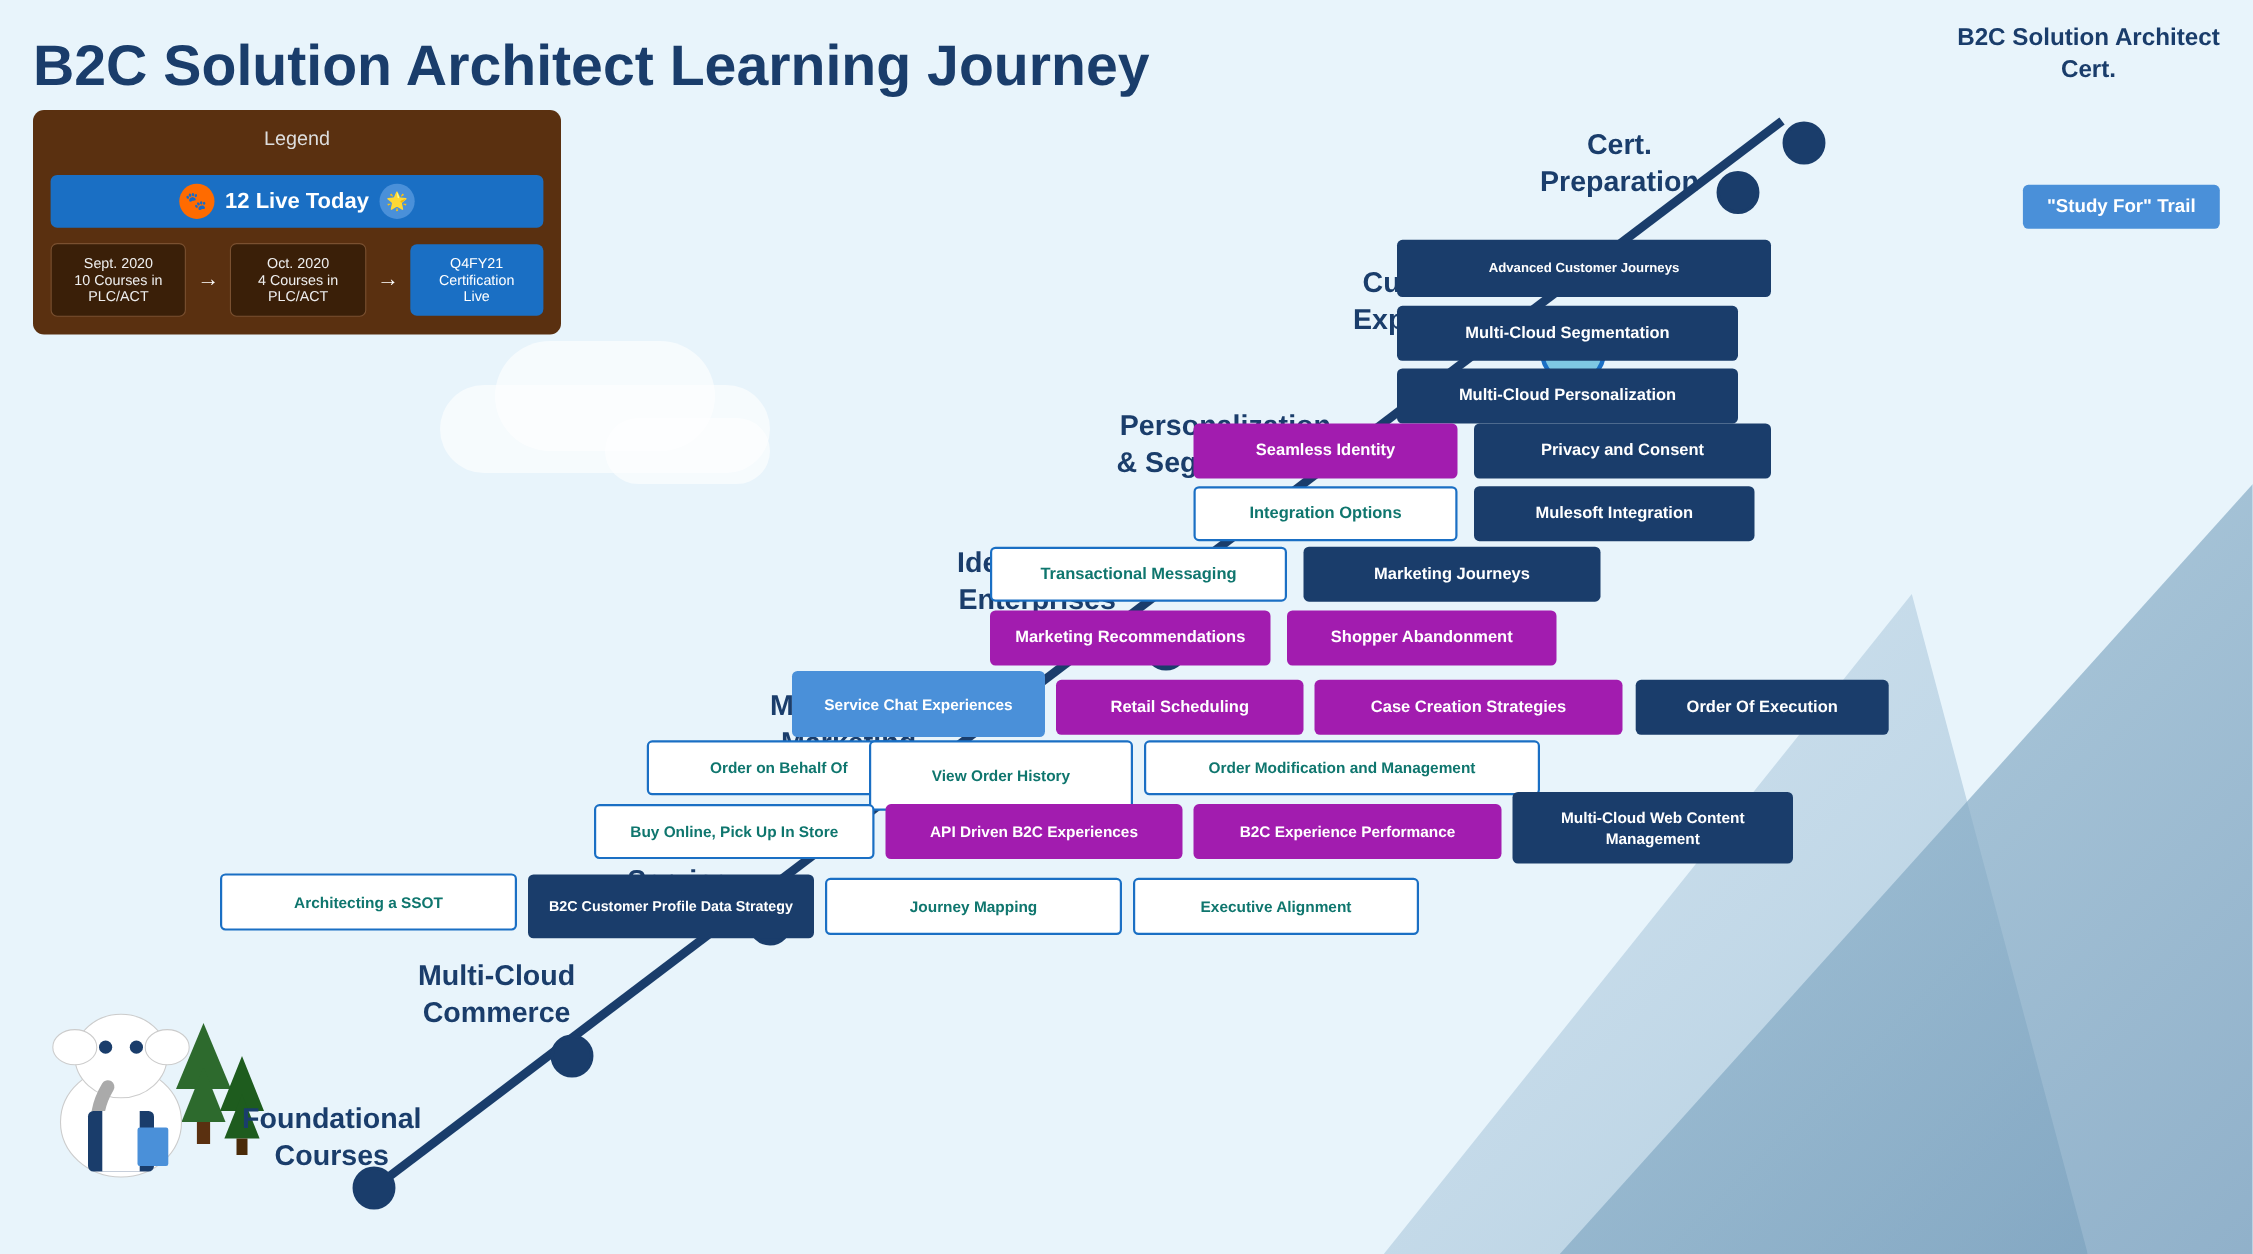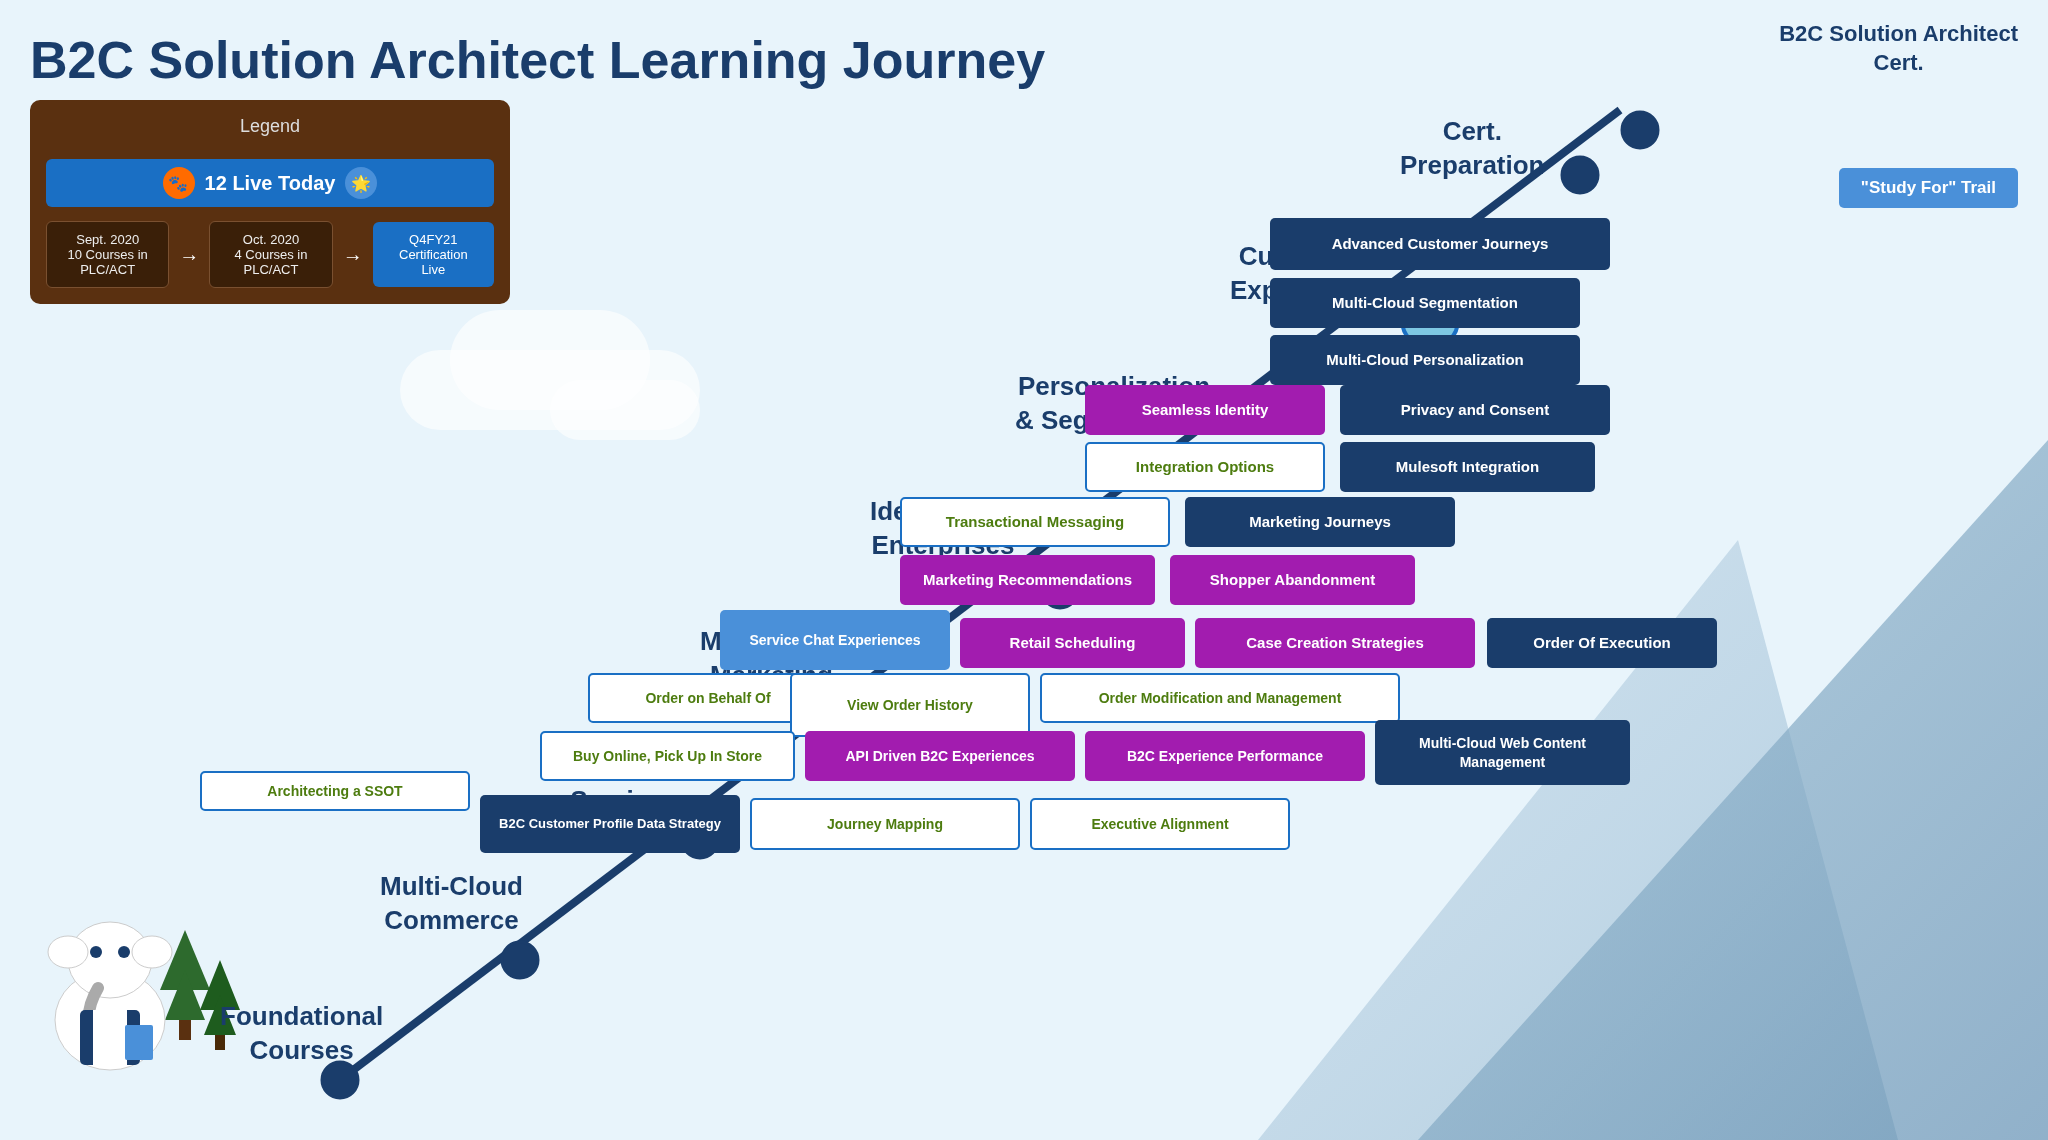--- a/index.html
+++ b/index.html
@@ -143,21 +143,21 @@
       font-weight: 600;
       text-align: center;
       line-height: 1.3;
       display: flex;
       align-items: center;
       justify-content: center;
     }
     .box-blue-outline {
       background: white;
       border: 2.5px solid #1a6fc4;
-      color: #4d7c0f;
+      color: #0f766e;
     }
     .box-dark-purple {
       background: #a21caf;
       color: white;
     }
     .box-dark-blue {
       background: #1a3d6b;
       color: white;
     }
     .box-light-blue {
@@ -242,21 +242,21 @@
 <div class="stage-label" style="left:700px;top:625px;">Multi-Cloud<br>Marketing</div>
 <div class="stage-label" style="left:870px;top:495px;">Identity and<br>Enterprises</div>
 <div class="stage-label" style="left:1015px;top:370px;">Personalization<br>&amp; Segmentation</div>
 <div class="stage-label" style="left:1230px;top:240px;">Customer<br>Experience</div>
 <div class="stage-label" style="left:1400px;top:115px;">Cert.<br>Preparation</div>
 
 <div style="position:absolute;top:20px;right:30px;text-align:center;font-size:22px;font-weight:700;color:#1a3d6b;line-height:1.3;">B2C Solution Architect<br>Cert.</div>
 
 <div style="position:absolute;top:168px;right:30px;background:#4a90d9;color:white;border-radius:5px;padding:10px 22px;font-size:17px;font-weight:700;">"Study For" Trail</div>
 
-<div class="course-box box-dark-blue" style="left:1270px;top:218px;width:340px;height:52px;font-size:15px;">Advanced Customer Journeys</div>
+<div class="course-box box-dark-blue" style="left:1270px;top:218px;width:340px;height:52px;font-size:12px;">Advanced Customer Journeys</div>
 <div class="course-box box-dark-blue" style="left:1270px;top:278px;width:310px;height:50px;font-size:15px;">Multi-Cloud Segmentation</div>
 <div class="course-box box-dark-blue" style="left:1270px;top:335px;width:310px;height:50px;font-size:15px;">Multi-Cloud Personalization</div>
 
 <div class="course-box box-dark-purple" style="left:1085px;top:385px;width:240px;height:50px;font-size:15px;">Seamless Identity</div>
 <div class="course-box box-dark-blue" style="left:1340px;top:385px;width:270px;height:50px;font-size:15px;">Privacy and Consent</div>
 
 <div class="course-box box-blue-outline" style="left:1085px;top:442px;width:240px;height:50px;font-size:15px;">Integration Options</div>
 <div class="course-box box-dark-blue" style="left:1340px;top:442px;width:255px;height:50px;font-size:15px;">Mulesoft Integration</div>
 
 <div class="course-box box-blue-outline" style="left:900px;top:497px;width:270px;height:50px;font-size:15px;">Transactional Messaging</div>
@@ -273,21 +273,21 @@
 <div class="course-box box-blue-outline" style="left:540px;top:673px;width:240px;height:50px;font-size:14px;margin-left:48px;">Order on Behalf Of</div>
 <div class="course-box box-blue-outline" style="left:790px;top:673px;width:240px;height:64px;font-size:14px;">View Order History</div>
 <div class="course-box box-blue-outline" style="left:1040px;top:673px;width:360px;height:50px;font-size:14px;">Order Modification and Management</div>
 
 <div class="course-box box-blue-outline" style="left:540px;top:731px;width:255px;height:50px;font-size:14px;">Buy Online, Pick Up In Store</div>
 <div class="course-box box-dark-purple" style="left:805px;top:731px;width:270px;height:50px;font-size:14px;">API Driven B2C Experiences</div>
 <div class="course-box box-dark-purple" style="left:1085px;top:731px;width:280px;height:50px;font-size:14px;">B2C Experience Performance</div>
 <div class="course-box box-dark-blue" style="left:1375px;top:720px;width:255px;height:65px;font-size:14px;">Multi-Cloud
 Web Content Management</div>
 
-<div class="course-box box-blue-outline" style="left:200px;top:771px;width:270px;height:40px;font-size:14px;">Architecting a SSOT</div>
+<div class="course-box box-blue-outline" style="left:200px;top:794px;width:270px;height:52px;font-size:14px;">Architecting a SSOT</div>
 <div class="course-box box-dark-blue" style="left:480px;top:795px;width:260px;height:58px;font-size:13px;">B2C Customer Profile
 Data Strategy</div>
 <div class="course-box box-blue-outline" style="left:750px;top:798px;width:270px;height:52px;font-size:14px;">Journey Mapping</div>
 <div class="course-box box-blue-outline" style="left:1030px;top:798px;width:260px;height:52px;font-size:14px;">Executive Alignment</div>
 
 <div class="mascot">
   <svg viewBox="0 0 160 200" width="160" height="200">
 
     <ellipse cx="80" cy="140" rx="55" ry="50" fill="white" stroke="#ccc" stroke-width="1"></ellipse>
 

